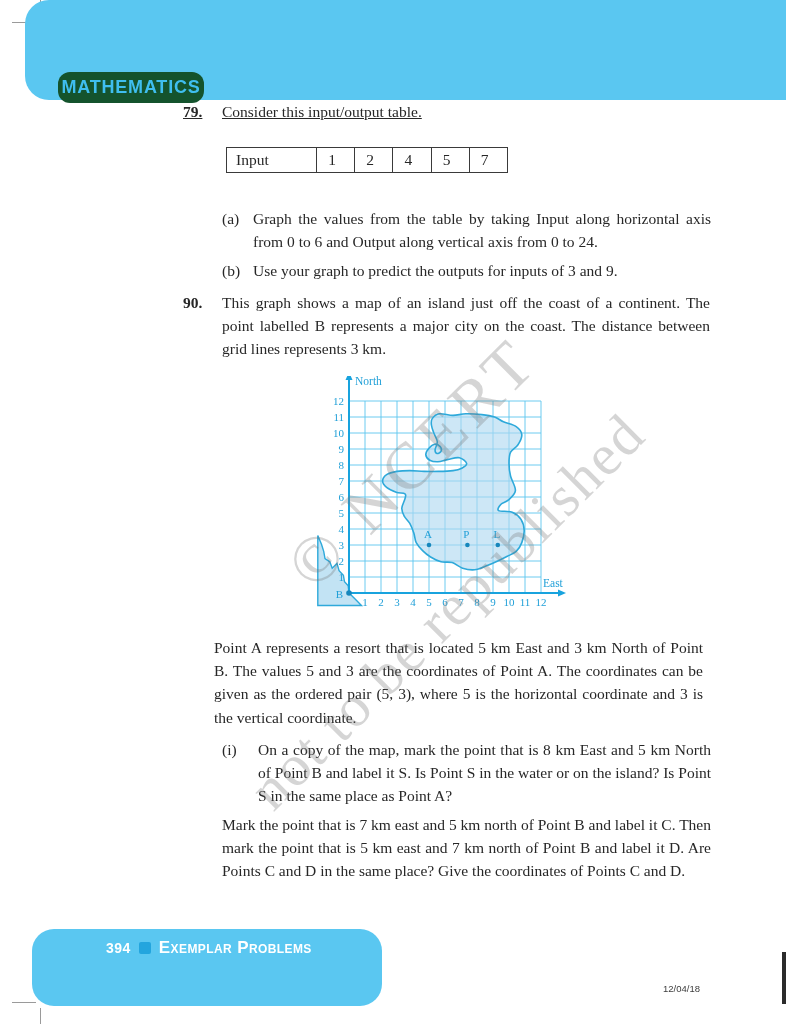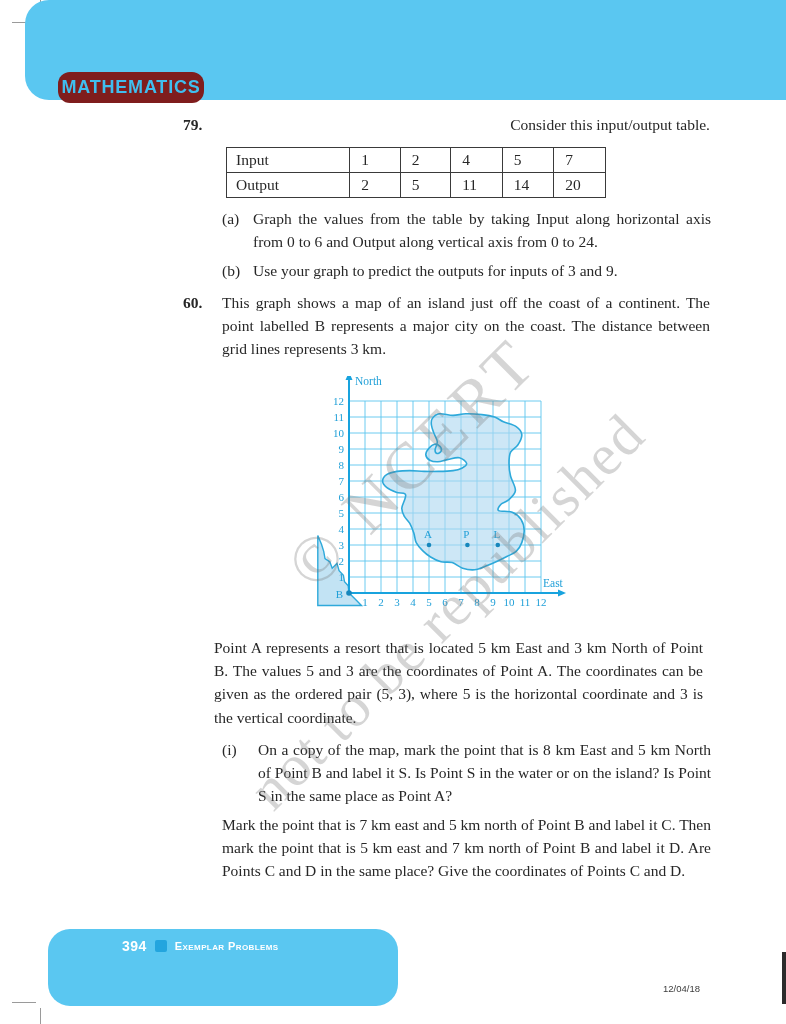--- a/index.html
+++ b/index.html
@@ -2,21 +2,21 @@
 <html><head>
 <meta charset="utf-8">
 <style>
   html,body{margin:0;padding:0;background:#e8e8e8;}
   .page{position:relative;width:786px;height:1024px;margin:0 auto;background:#ffffff;
         overflow:hidden;font-family:"Liberation Serif",serif;color:#272727;}
 
   
   .band{position:absolute;left:25px;top:0;right:0;height:100px;background:#5ac7f1;
         border-radius:24px 0 0 24px;}
-  .title-box{position:absolute;left:58px;top:72px;width:146px;height:31px;background:#7f1d1d;
+  .title-box{position:absolute;left:58px;top:72px;width:146px;height:31px;background:#14532d;
         border-radius:12px;z-index:2;display:flex;align-items:center;justify-content:center;}
   .title-box span{font-family:"Liberation Sans",sans-serif;font-weight:bold;font-size:18px;
         letter-spacing:.8px;color:#3fbeef;}
 
   
   .mark{position:absolute;background:#9a9a9a;}
   .artifact-bar{position:absolute;right:0;top:952px;width:4px;height:52px;background:#2b2b2b;}
 
   
   .wm{position:absolute;font-family:"Liberation Serif",serif;color:rgba(115,115,115,.30);
@@ -30,37 +30,37 @@
   .prob{position:absolute;left:183px;width:527px;display:flex;font-size:15.5px;line-height:23.2px;}
   .prob .num{font-weight:bold;width:39px;flex:none;}
   .prob .ptext{flex:1;text-align:justify;}
   .part{position:absolute;left:222px;width:489px;display:flex;font-size:15.5px;line-height:23.2px;}
   .part .plabel{width:31px;flex:none;}
   .part .ptext{flex:1;text-align:justify;}
   .para{position:absolute;left:214px;width:489px;font-size:15.5px;line-height:23.2px;
         text-align:justify;}
 
   
-  .io-table{position:absolute;left:226px;top:147px;width:380px;border-collapse:collapse;
+  .io-table{position:absolute;left:226px;top:147px;width:282px;border-collapse:collapse;
         font-size:15.5px;}
   .io-table td{border:1.6px solid #3a3a3a;height:24px;padding:0 0 0 9px;}
   .io-table td.lbl{width:126px;}
   .io-table td.val{width:44px;padding-left:11px;}
 
   
   .figure{position:absolute;left:292px;top:376px;width:290px;height:250px;}
 
   
-  .footer-band{position:absolute;left:48px;top:929px;width:350px;height:77px;background:#5ac7f1;
+  .footer-band{position:absolute;left:32px;top:929px;width:350px;height:77px;background:#5ac7f1;
         border-radius:22px;}
   .footer-row{display:flex;align-items:center;padding:9px 0 0 74px;
         font-family:"Liberation Sans",sans-serif;color:#ffffff;}
   .footer-row .pg{font-size:14px;font-weight:bold;letter-spacing:.5px;}
   .footer-sq{width:12px;height:12px;background:#23a5de;border-radius:2px;margin:0 8px;}
-  .footer-row .lab{font-size:11px;font-weight:bold;font-variant:small-caps;letter-spacing:.4px;}
+  .footer-row .lab{font-size:17px;font-weight:bold;font-variant:small-caps;letter-spacing:.4px;}
   .print-date{position:absolute;left:663px;top:983px;font-family:Liberation Sans, sans-serif;
         font-size:9.5px;color:#3c3c3c;}
 </style>
 </head>
 <body>
 
 <div class="page">
 
   <div class="mark" style="left:40px;top:0;width:1px;height:13px;"></div>
   <div class="mark" style="left:12px;top:22px;width:24px;height:1px;"></div>
@@ -69,57 +69,49 @@
   <div class="artifact-bar"></div>
 
   <div class="band"></div>
   <div class="title-box">
     <span>MATHEMATICS</span>
   </div>
 
   <div class="wm wm1">© NCERT</div>
   <div class="wm wm2">not to be republished</div>
 
-  <div class="prob" style="top:113px;">
+  <div class="prob" style="top:100px;text-decoration:underline;">
     <span class="num">79.</span>
-    <span class="ptext" style="text-align:right;">Consider this input/output table.</span>
+    <span class="ptext" style="text-align:left;">Consider this input/output table.</span>
   </div>
 
   <table class="io-table">
     <tbody>
         <tr>
       <td class="lbl">Input</td>
       <td class="val">1</td>
       <td class="val">2</td>
       <td class="val">4</td>
       <td class="val">5</td>
       <td class="val">7</td>
-    </tr>
-    <tr>
-      <td class="lbl">Output</td>
-      <td class="val">2</td>
-      <td class="val">5</td>
-      <td class="val">11</td>
-      <td class="val">14</td>
-      <td class="val">20</td>
     </tr>
   </tbody>
     </table>
 
   <div class="part" style="top:207px;">
     <span class="plabel">(a)</span>
     <span class="ptext">Graph the values from the table by taking Input along horizontal axis from 0 to 6 and Output along vertical axis from 0 to 24.</span>
   </div>
   <div class="part" style="top:259px;">
     <span class="plabel">(b)</span>
     <span class="ptext">Use your graph to predict the outputs for inputs of 3 and 9.</span>
   </div>
 
   <div class="prob" style="top:291px;">
-    <span class="num">60.</span>
+    <span class="num">90.</span>
     <span class="ptext">This graph shows a map of an island just off the coast of a continent. The point labelled B represents a major city on the coast. The distance between grid lines represents 3 km.</span>
   </div>
 
   <svg class="figure" id="island-map-svg" viewBox="0 0 290 250">
       <line x1="73" y1="217" x2="73" y2="25" stroke="#5cc5ee" stroke-width="0.9"></line>
       <line x1="89" y1="217" x2="89" y2="25" stroke="#5cc5ee" stroke-width="0.9"></line>
       <line x1="105" y1="217" x2="105" y2="25" stroke="#5cc5ee" stroke-width="0.9"></line>
       <line x1="121" y1="217" x2="121" y2="25" stroke="#5cc5ee" stroke-width="0.9"></line>
       <line x1="137" y1="217" x2="137" y2="25" stroke="#5cc5ee" stroke-width="0.9"></line>
       <line x1="153" y1="217" x2="153" y2="25" stroke="#5cc5ee" stroke-width="0.9"></line>

